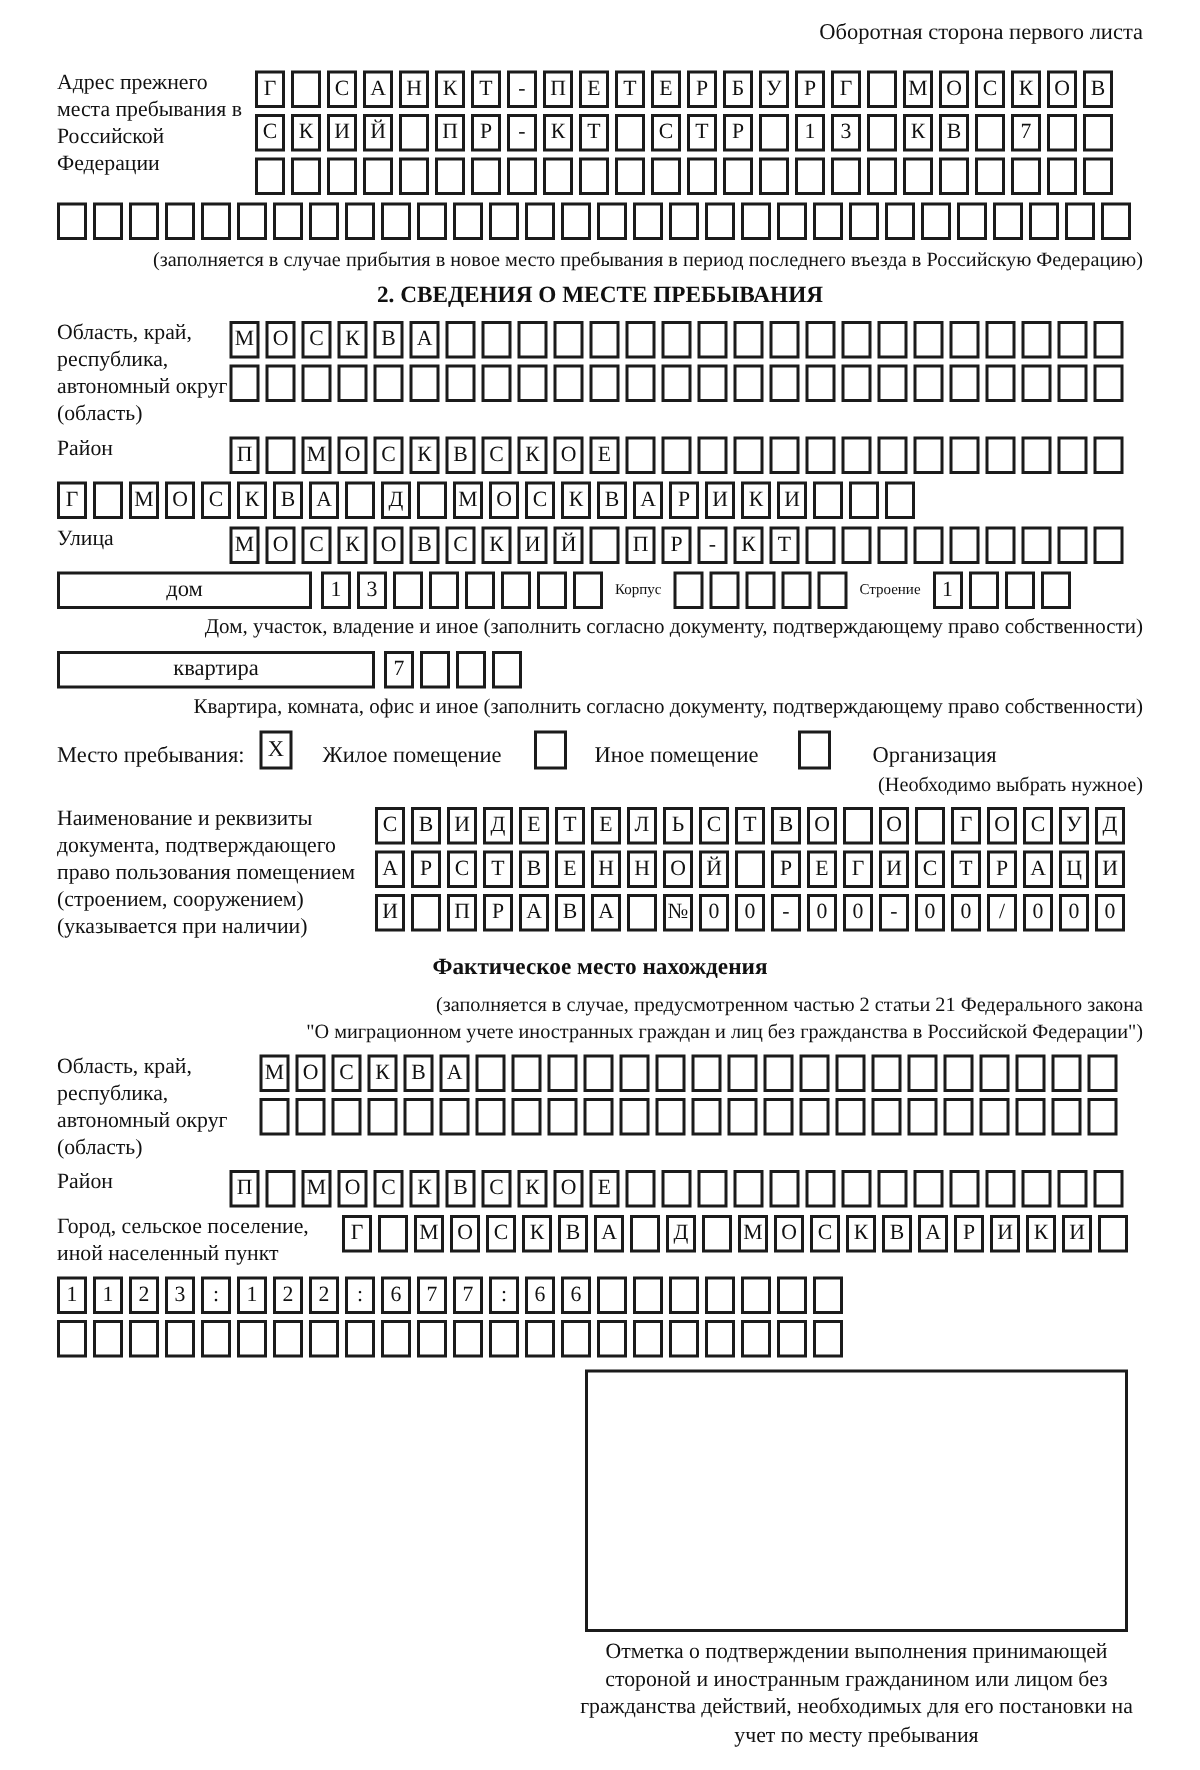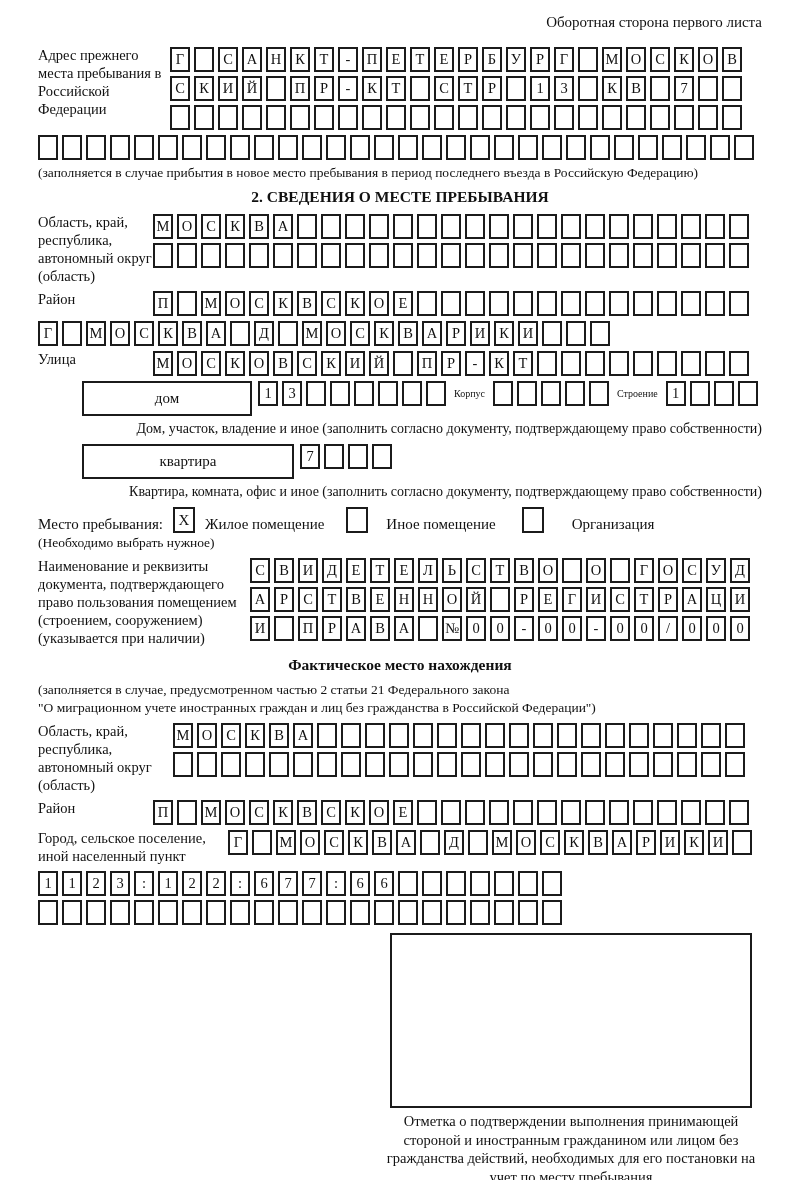--- a/index.html
+++ b/index.html
@@ -12,24 +12,24 @@
   .form-line{display:flex;align-items:flex-start;margin-bottom:5px;}
   .flabel{font-size:14.5px;line-height:1.24;flex:0 0 auto;}
   .cells{display:flex;gap:4px;flex:0 0 auto;}
   .cell{
     box-sizing:border-box;width:20px;height:25px;border:2px solid #1b1b1b;
     display:inline-flex;align-items:center;justify-content:center;
     font-size:14.5px;flex:0 0 auto;background:#fff;
   }
   .cell-col{display:flex;flex-direction:column;gap:4px;}
   .widebox{
-    box-sizing:border-box;height:35px;border:2px solid #1b1b1b;
-    display:flex;align-items:center;justify-content:center;font-size:15px;flex:0 0 auto;margin-left:44px;
+    box-sizing:border-box;height:25px;border:2px solid #1b1b1b;
+    display:flex;align-items:center;justify-content:center;font-size:15px;flex:0 0 auto;
   }
-  .note{font-size:13.5px;text-align:left;margin:2px 0 7px 0;line-height:1.2;}
+  .note{font-size:13.5px;text-align:right;margin:2px 0 7px 0;line-height:1.2;}
   .note-left{font-size:14px;text-align:right;margin:1px 0 7px 0;}
   .sec-title{font-size:15.5px;font-weight:bold;text-align:center;margin:4px 0 8px 0;}
   .inline-label{font-size:10px;line-height:25px;margin:0 8px;flex:0 0 auto;}
   .checkbox{
     box-sizing:border-box;width:22px;height:26px;border:2px solid #1b1b1b;
     display:inline-flex;align-items:center;justify-content:center;font-size:15px;flex:0 0 auto;
   }
   .res-row{display:flex;align-items:flex-end;font-size:15px;margin-bottom:2px;}
   .stamp-wrap{width:382px;margin-left:auto;margin-top:8px;}
   .stamp-box{box-sizing:border-box;width:362px;height:175px;border:2px solid #1b1b1b;margin-left:10px;}
@@ -349,21 +349,21 @@
       <span class="cell"></span>
       <span class="cell"></span>
       <span class="cell"></span>
     </div>
 </div>
 <div class="note-left">Квартира, комната, офис и иное (заполнить согласно документу, подтверждающему право собственности)</div>
 
 <div class="res-row">
   <span>Место пребывания:</span>
   <span class="checkbox" style="margin-left:10px;">X</span>
-  <span style="margin-left:10px;">Жилое помещение</span>
+  <span style="margin-left:20px;">Жилое помещение</span>
   <span class="checkbox" style="margin-left:22px;"></span>
   <span style="margin-left:18px;">Иное помещение</span>
   <span class="checkbox" style="margin-left:26px;"></span>
   <span style="margin-left:28px;">Организация</span>
 </div>
 <div class="note">(Необходимо выбрать нужное)</div>
 
 <div class="form-line">
   <div class="flabel" style="width:212px;">Наименование и реквизиты документа, подтверждающего право пользования помещением (строением, сооружением) (указывается при наличии)</div>
   <div class="cell-col">

